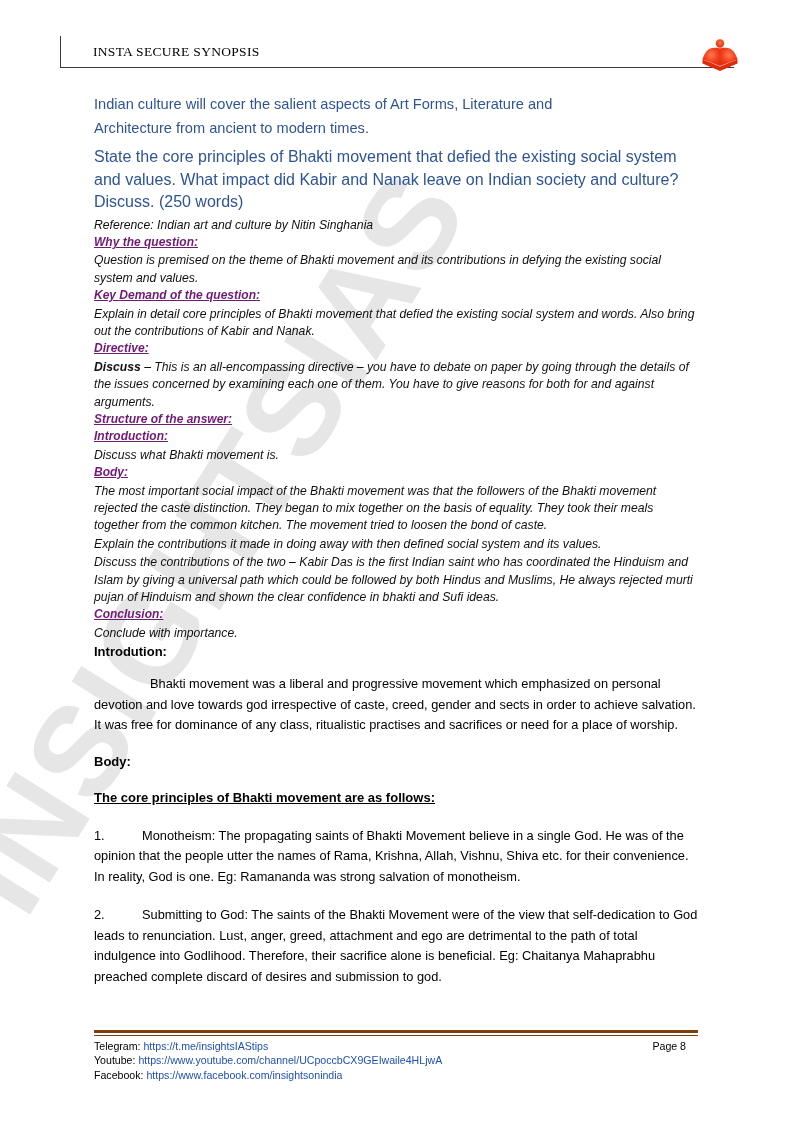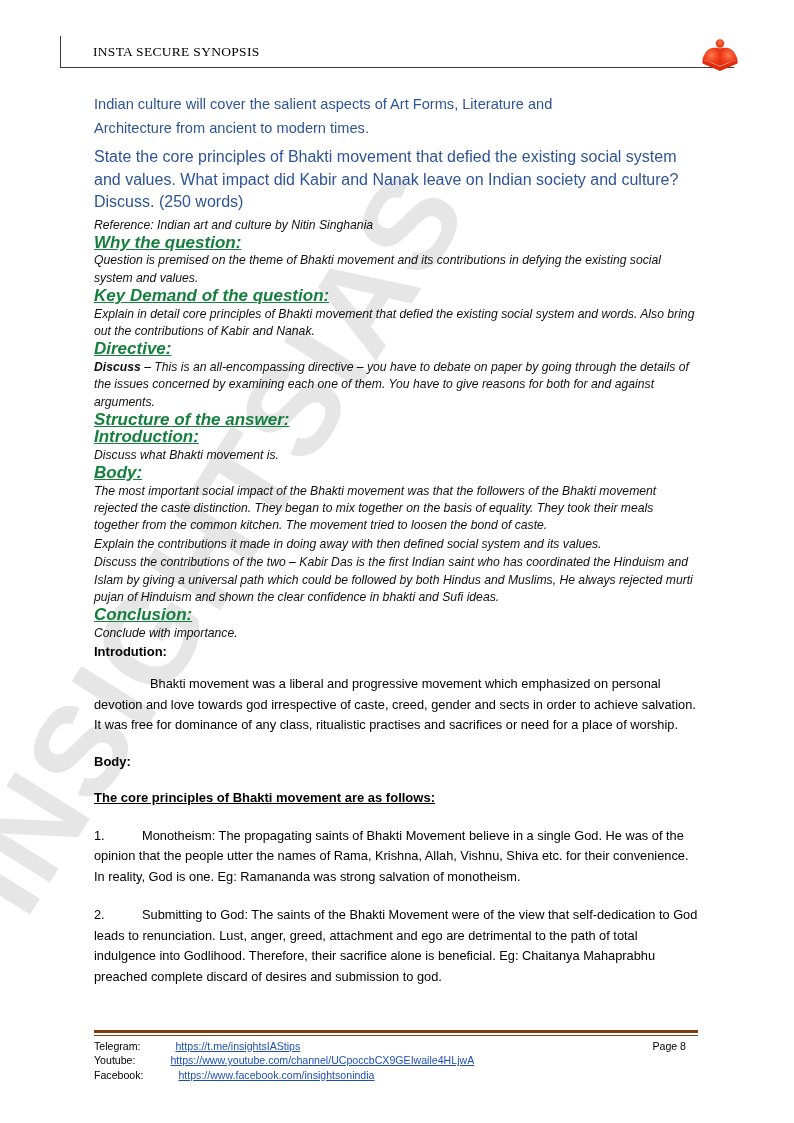--- a/index.html
+++ b/index.html
@@ -122,25 +122,25 @@
     font-size: 12.2px;
     line-height: 17.4px;
     margin: 1px 0 0 0;
     color: #111;
   }
   .guide.ref { margin-top: 3px; }
   .guide-label {
     font-family: "Liberation Sans", sans-serif;
     font-style: italic;
     font-weight: bold;
-    font-size: 17px;
+    font-size: 12px;
     line-height: 17.4px;
     text-decoration: underline;
     margin: 0;
-    color: #15803d;
+    color: #701a75;
   }
   .lead-bold {
     font-weight: bold;
   }
 
   
   .plain-label {
     font-family: "Liberation Sans", sans-serif;
     font-weight: bold;
     font-size: 13px;
@@ -190,22 +190,20 @@
   .footer-line {
     font-family: "Liberation Sans", sans-serif;
     font-size: 10.6px;
     line-height: 14.6px;
     color: #000;
     white-space: nowrap;
   }
   .footer-line a,
   .footer-line .link {
     color: #1f4fb5;
-    text-decoration: underline;
-    margin-left: 32px;
   }
   .page-num {
     position: absolute;
     right: 12px;
     top: 0;
     font-family: "Liberation Sans", sans-serif;
     font-size: 10.6px;
     line-height: 14.6px;
     color: #000;
   }

